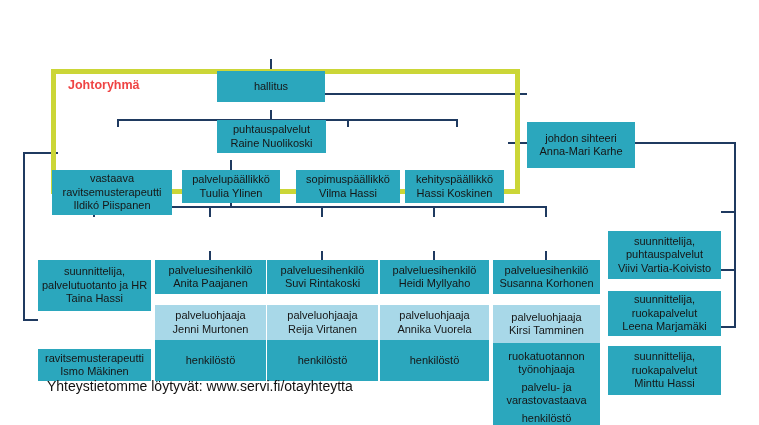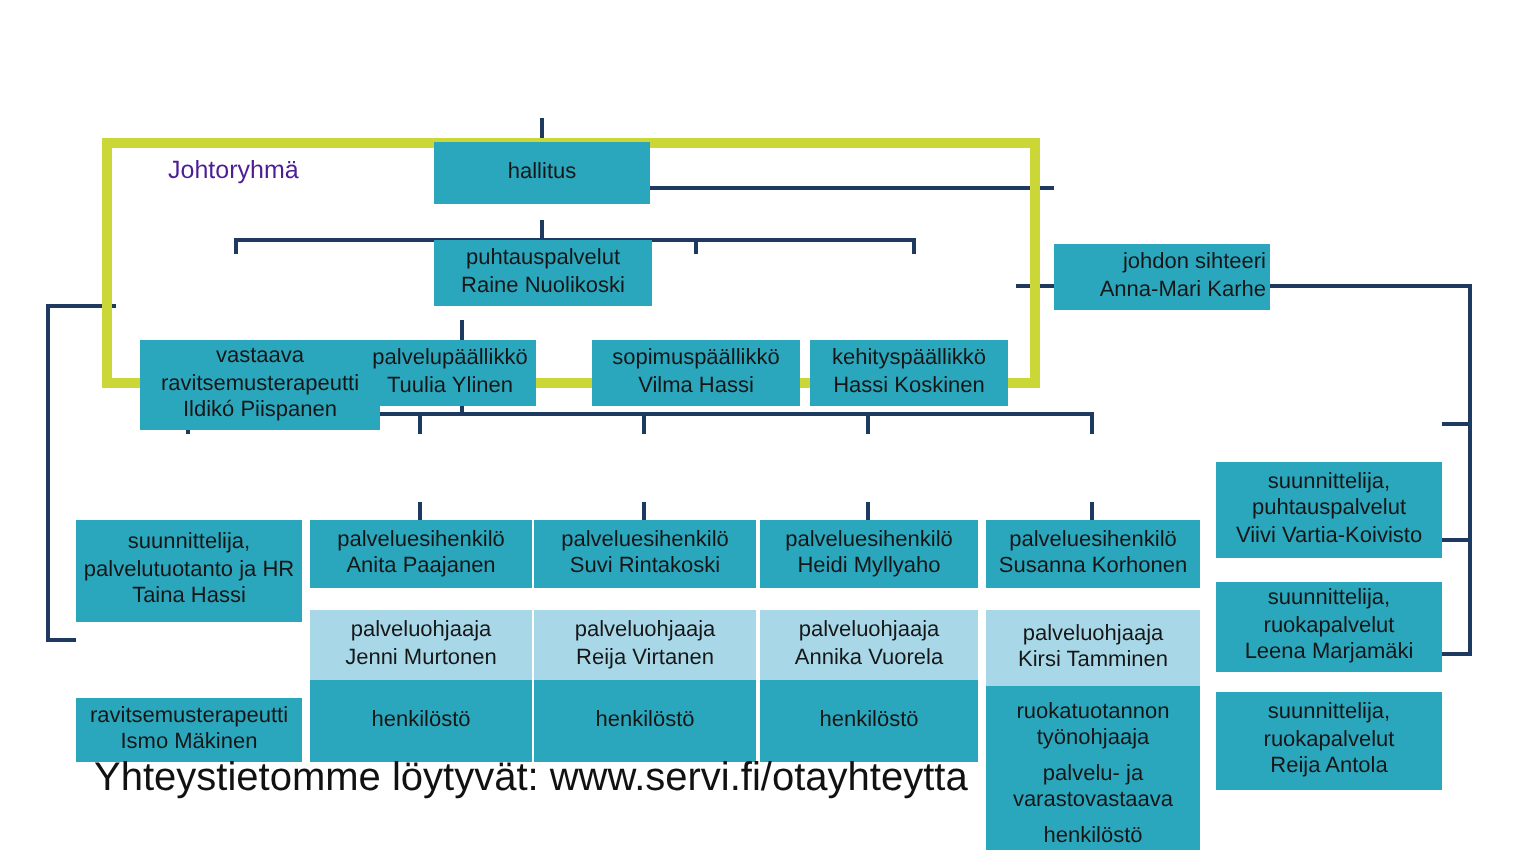--- a/index.html
+++ b/index.html
@@ -15,25 +15,25 @@
   .node .ln{white-space:nowrap;}
   .node .ln.wrap{white-space:normal;margin:3px 0;line-height:1.15;}
   .teal{background:#2ba7bd;}
   .light{background:#a8d8e8;}
   .connector{position:absolute;background:#1f3a60;z-index:1;}
   .group-rect{
     position:absolute;left:51px;top:69px;width:469px;height:125px;
     border:5px solid #cbd637;box-sizing:border-box;z-index:2;pointer-events:none;
   }
   .group-label{
-    position:absolute;left:84px;top:78px;font-size:12.5px;font-weight:normal;
-    color:#4c1d95;z-index:4;
+    position:absolute;left:68px;top:78px;font-size:12.5px;font-weight:bold;
+    color:#ef4444;z-index:4;
   }
   .footer{
-    position:absolute;left:47px;top:378px;font-size:20px;color:#111111;z-index:4;
+    position:absolute;left:47px;top:378px;font-size:14px;color:#111111;z-index:4;
   }
 </style>
 </head>
 <body>
 
 <div id="stage">
   <div class="group-rect"></div>
   <div class="group-label">Johtoryhmä</div>
   <div class="footer">Yhteystietomme löytyvät: www.servi.fi/otayhteytta</div>
 <div class="connector" style="left: 270px; top: 59px; width: 2px; height: 18px;"></div>
@@ -63,30 +63,30 @@
     <div class="connector" style="left: 721px; top: 211px; width: 13px; height: 2px;"></div>
     <div class="connector" style="left: 721px; top: 269px; width: 13px; height: 2px;"></div>
     <div class="connector" style="left: 721px; top: 326px; width: 15px; height: 2px;"></div>
     <div class="node teal" style="left: 217px; top: 28px; width: 108px; height: 31px;">
       <div class="ln">hallitus</div>
     </div>
     <div class="node teal" style="left: 217px; top: 77px; width: 109px; height: 33px;">
       <div class="ln">puhtauspalvelut</div>
       <div class="ln">Raine Nuolikoski</div>
     </div>
-    <div class="node teal" style="left: 527px; top: 79px; width: 108px; height: 33px; align-items: flex-end;">
+    <div class="node teal" style="left: 527px; top: 79px; width: 108px; height: 46px;">
       <div class="ln">johdon sihteeri</div>
       <div class="ln">Anna-Mari Karhe</div>
     </div>
-    <div class="node teal" style="left: 70px; top: 127px; width: 120px; height: 45px;">
+    <div class="node teal" style="left: 52px; top: 127px; width: 120px; height: 45px;">
       <div class="ln">vastaava</div>
       <div class="ln">ravitsemusterapeutti</div>
       <div class="ln">Ildikó Piispanen</div>
     </div>
-    <div class="node teal" style="left: 182px; top: 127px; width: 86px; height: 33px;">
+    <div class="node teal" style="left: 182px; top: 127px; width: 98px; height: 33px;">
       <div class="ln">palvelupäällikkö</div>
       <div class="ln">Tuulia Ylinen</div>
     </div>
     <div class="node teal" style="left: 296px; top: 127px; width: 104px; height: 33px;">
       <div class="ln">sopimuspäällikkö</div>
       <div class="ln">Vilma Hassi</div>
     </div>
     <div class="node teal" style="left: 405px; top: 127px; width: 99px; height: 33px;">
       <div class="ln">kehityspäällikkö</div>
       <div class="ln">Hassi Koskinen</div>
@@ -152,15 +152,15 @@
       <div class="ln">Viivi Vartia-Koivisto</div>
     </div>
     <div class="node teal" style="left: 608px; top: 248px; width: 113px; height: 45px;">
       <div class="ln">suunnittelija,</div>
       <div class="ln">ruokapalvelut</div>
       <div class="ln">Leena Marjamäki</div>
     </div>
     <div class="node teal" style="left: 608px; top: 303px; width: 113px; height: 49px;">
       <div class="ln">suunnittelija,</div>
       <div class="ln">ruokapalvelut</div>
-      <div class="ln">Reija Antola</div>
+      <div class="ln">Minttu Hassi</div>
     </div>
   </div>
 
 </body></html>

